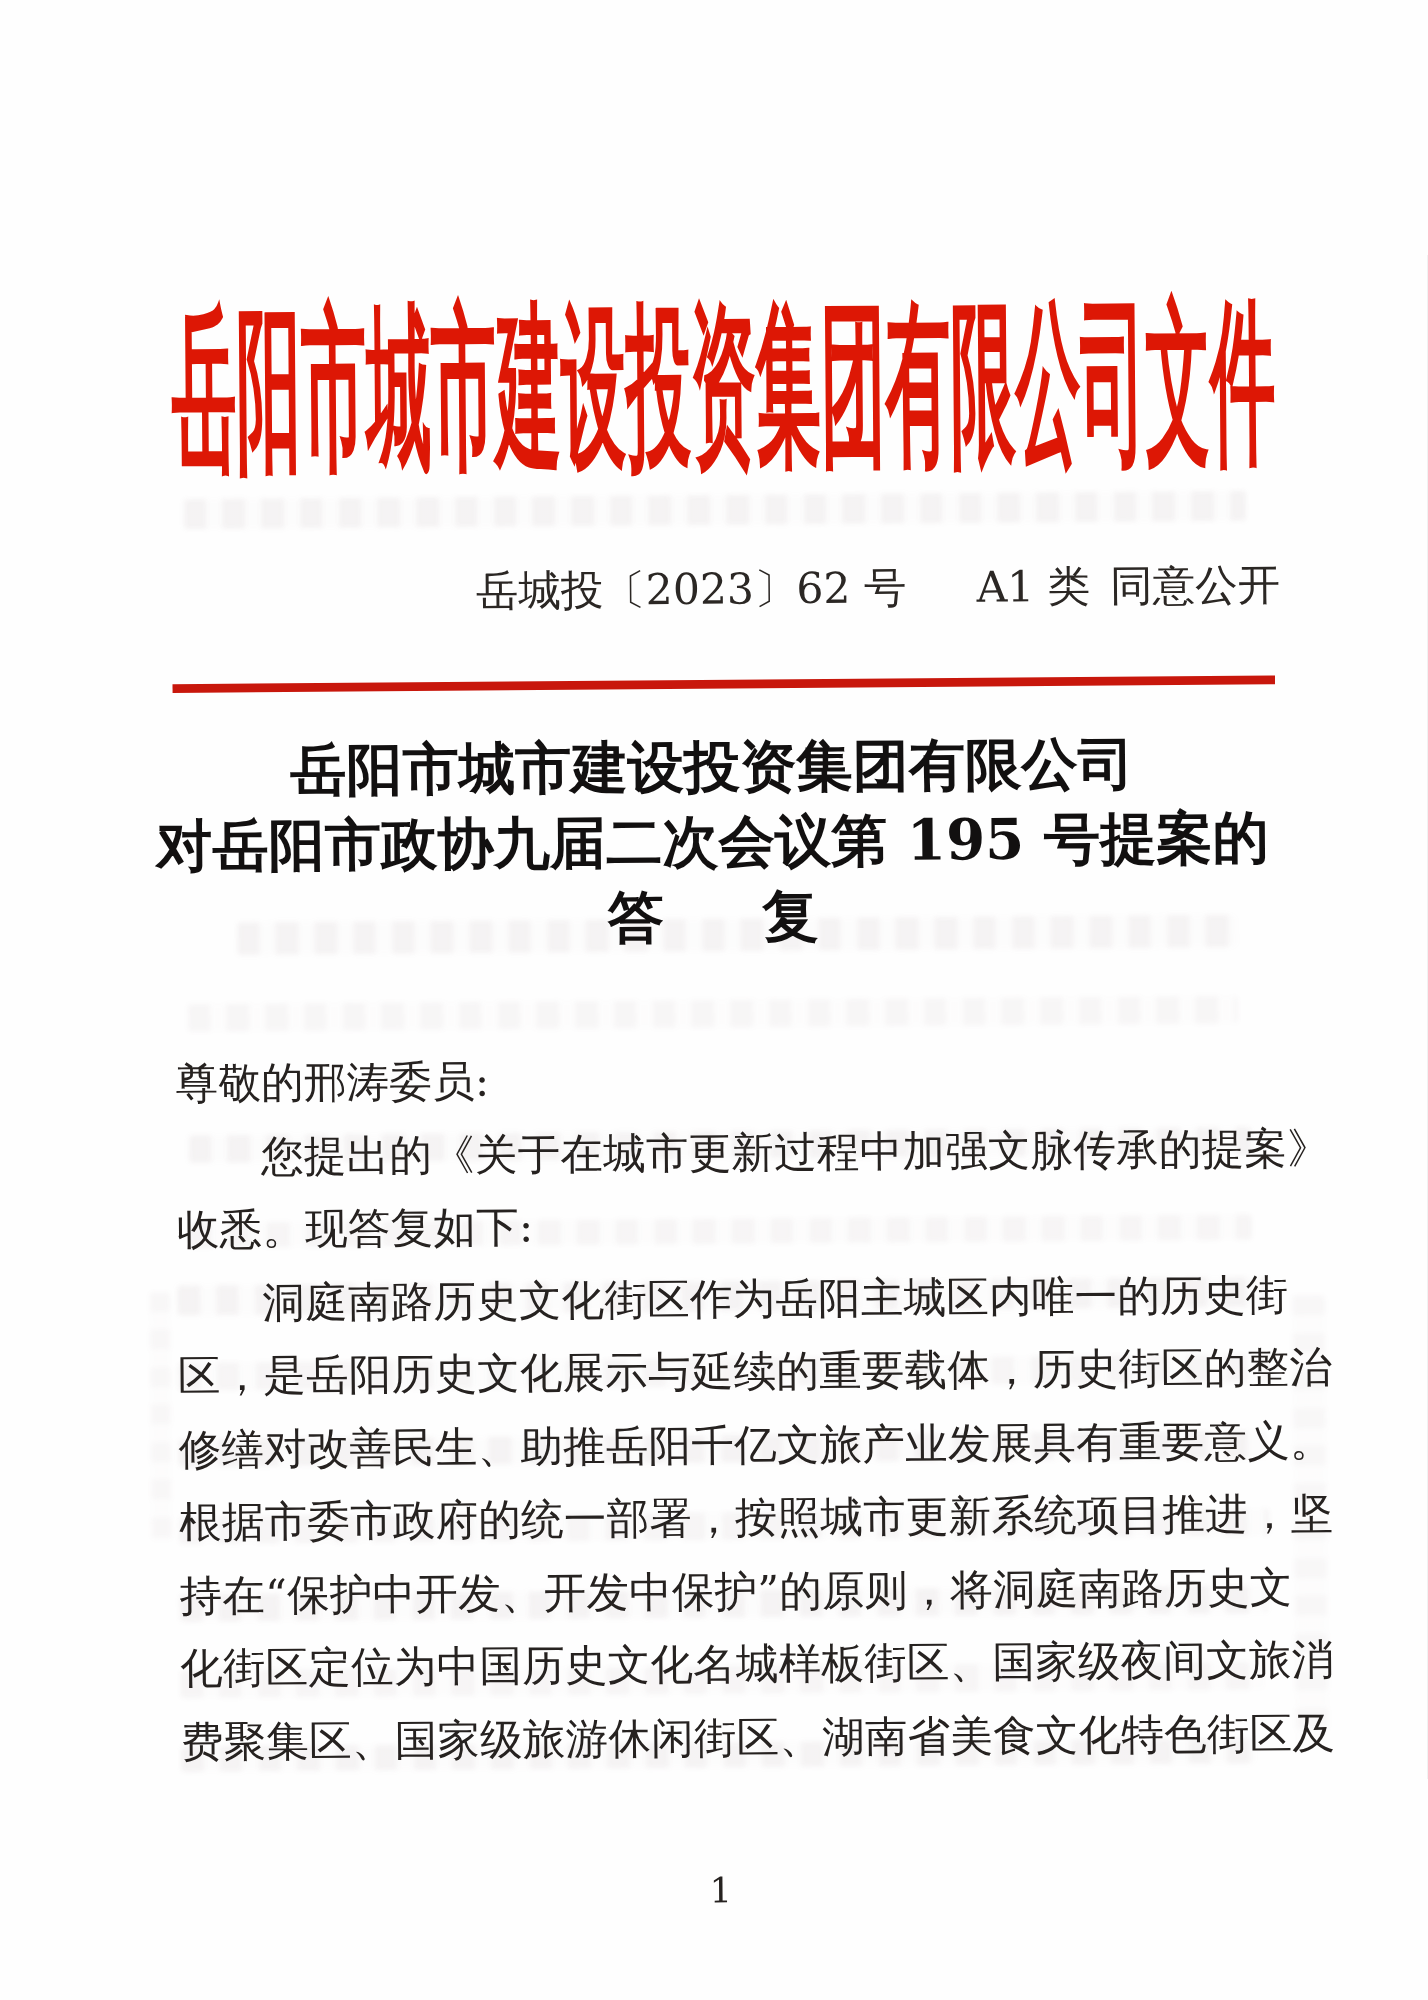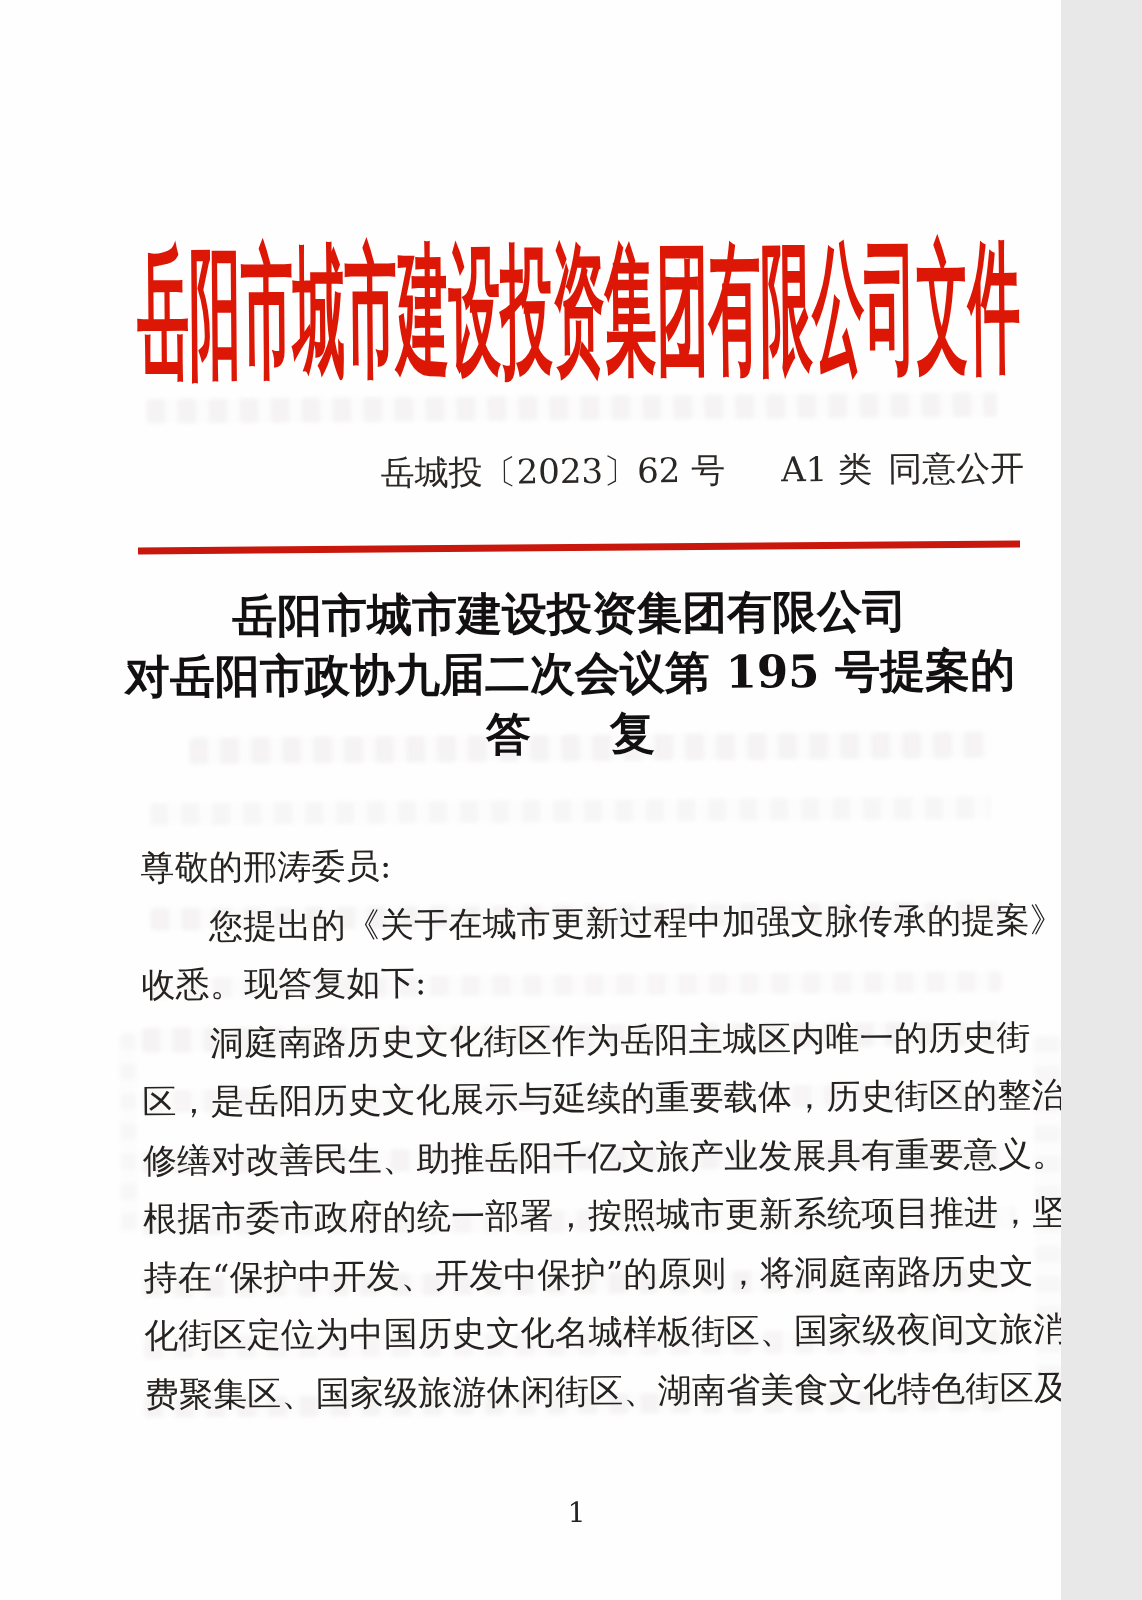--- a/index.html
+++ b/index.html
@@ -1,17 +1,17 @@
 <!DOCTYPE html>
 <html><head>
 <meta charset="utf-8">
 <style>
   html,body{margin:0;padding:0;background:#e8e8e8;}
   .page{
-    position:relative;width:1061px;height:1600px;background:#fefefdFF;
+    position:relative;width:1142px;height:1600px;background:#fefefdFF;
     background:#fefefe;overflow:hidden;
     font-family:"DejaVu Serif","Liberation Serif",serif;
   }
   .tilt{position:absolute;inset:0;transform:rotate(-0.45deg);transform-origin:571px 800px;}
 
   
   .red-header{
     position:absolute;top:238px;left:141px;
     font-size:140px;line-height:1;font-weight:900;color:#dd1705;
     white-space:nowrap;transform:scale(0.371,1.02);transform-origin:left top;

